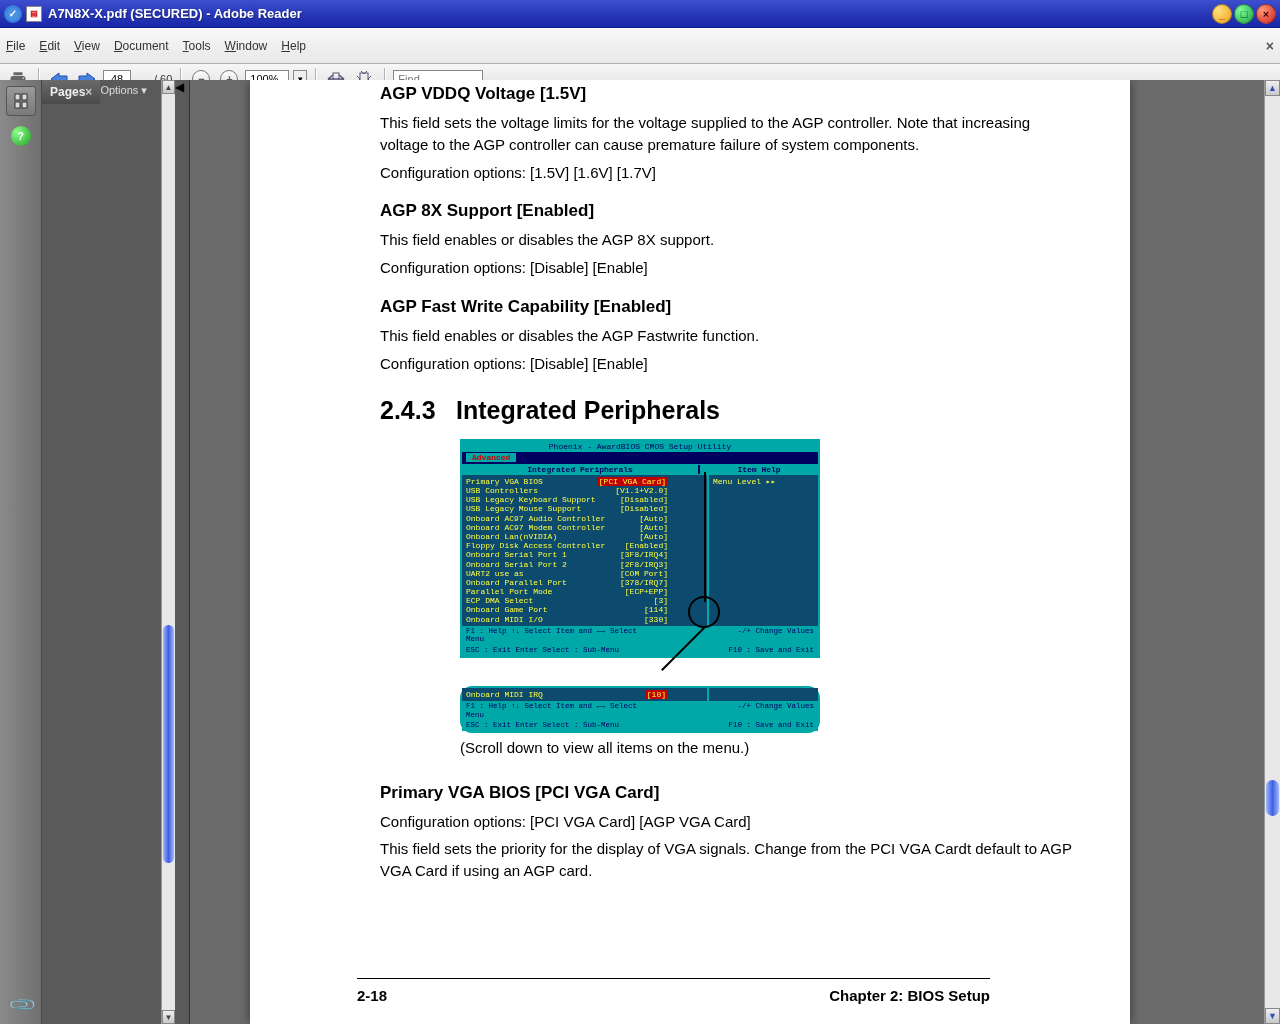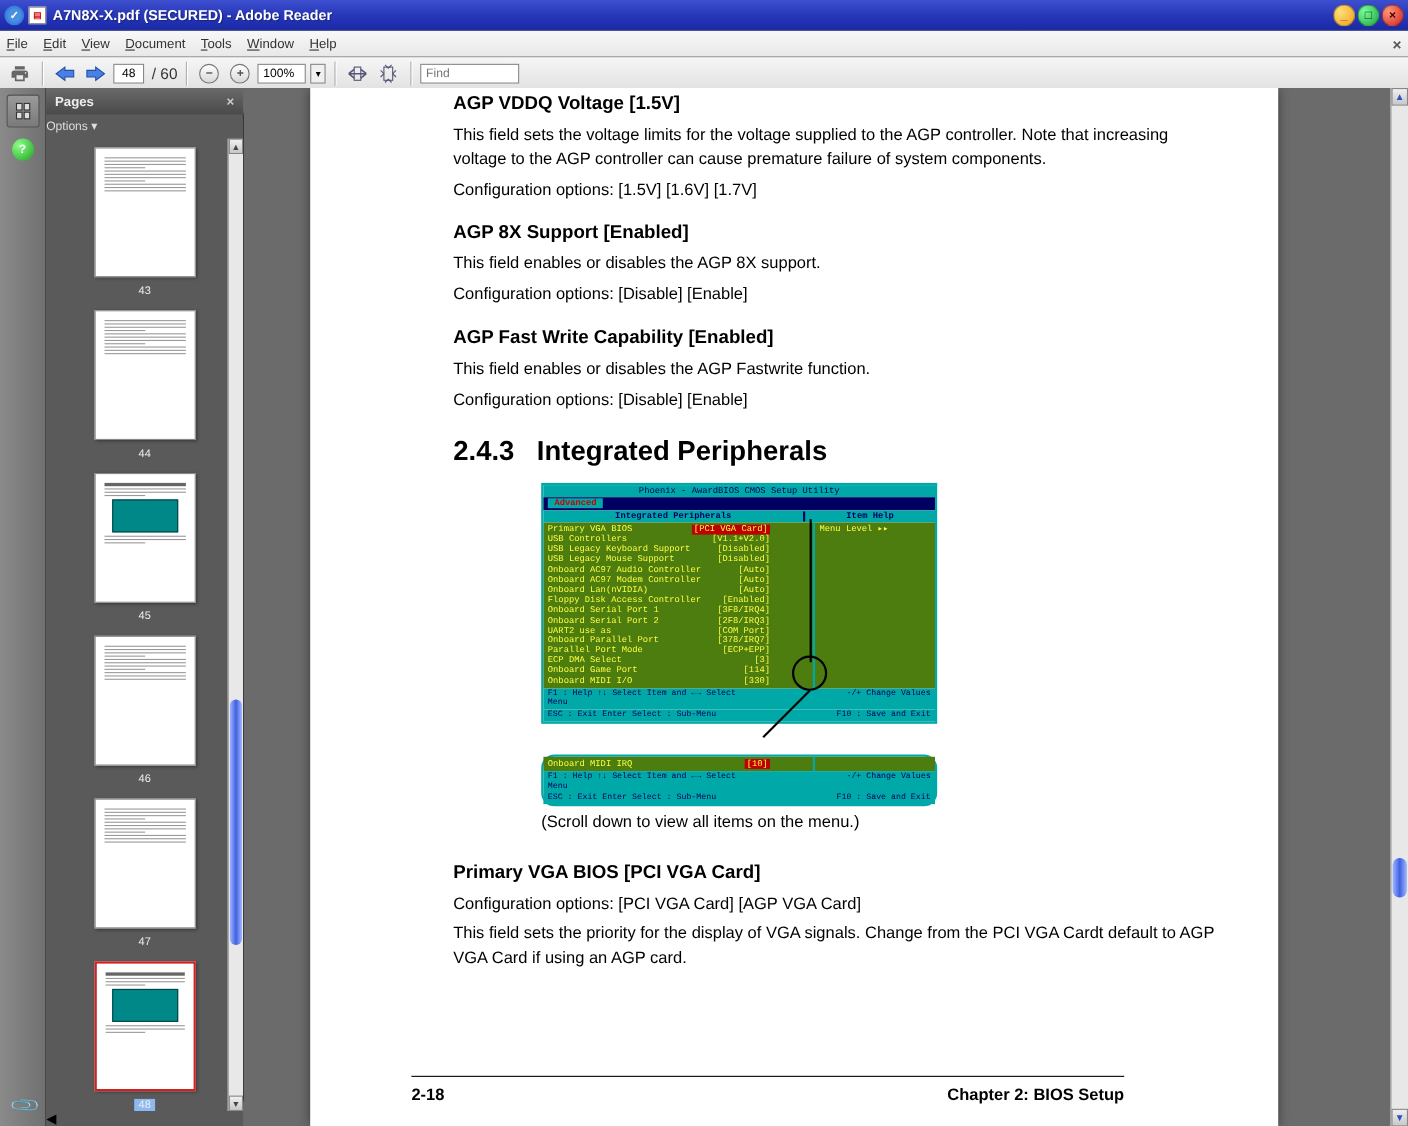--- a/index.html
+++ b/index.html
@@ -10,51 +10,51 @@
 .titlebar .logo { width: 18px; height: 18px; background: radial-gradient(circle, #4a90e2 40%, #1a60d2 100%); border-radius: 50%; margin-right: 4px; display:flex;align-items:center;justify-content:center;font-size:10px;font-weight:bold;}
 .titlebar .pdf-icon { width: 16px; height: 16px; background: white; margin-right: 6px; display:flex;align-items:center;justify-content:center;font-size:8px;color:#c00;font-weight:bold;border:1px solid #888;}
 .titlebar .title { flex: 1; font-size: 13px; font-weight: bold; text-shadow: 1px 1px 1px rgba(0,0,0,.3); }
 .titlebar .winbtns { display: flex; gap: 2px; }
 .titlebar .winbtn { width: 20px; height: 20px; border-radius: 50%; display:flex;align-items:center;justify-content:center;font-weight:bold;font-size:11px; border:1px solid rgba(0,0,0,.3);}
 .winbtn.min { background: radial-gradient(circle at 30% 30%, #ffe07a, #f0a020); color:#7a4a00;}
 .winbtn.max { background: radial-gradient(circle at 30% 30%, #7aff9a, #20a040); color:#004a10;}
 .winbtn.close { background: radial-gradient(circle at 30% 30%, #ff9a7a, #d02020); color:#4a0000;}
 
 
-.menubar { height: 24px; background: linear-gradient(to bottom, #f8f8f8, #e8e8e8); border-bottom: 1px solid #b0b0b0; display: flex; align-items: center; padding: 0 6px; font-size: 12px; color: #333; }
+.menubar { height: 36px; background: linear-gradient(to bottom, #f8f8f8, #e8e8e8); border-bottom: 1px solid #b0b0b0; display: flex; align-items: center; padding: 0 6px; font-size: 12px; color: #333; }
 .menubar span { margin-right: 14px; cursor: default; }
 .menubar span u { text-decoration: underline; }
 .menubar .spacer { flex: 1; }
 .menubar .close-x { font-size: 14px; font-weight: bold; cursor: pointer; color:#555;}
 
 
 .toolbar { height: 30px; background: linear-gradient(to bottom, #f6f6f6, #e2e2e2); border-bottom: 1px solid #a0a0a0; display: flex; align-items: center; padding: 0 6px; gap: 4px; }
 .toolbar .sep { width: 1px; height: 22px; background: #b0b0b0; margin: 0 4px; box-shadow: 1px 0 0 #fff; }
 .toolbar .btn { width: 24px; height: 24px; display: flex; align-items: center; justify-content: center; border-radius: 3px; cursor: pointer; font-size: 14px;}
 .toolbar input.page { width: 28px; height: 18px; text-align: center; font-size: 11px; border: 1px solid #888; }
-.toolbar .pagecount { font-size: 14px; color: #333; margin-left: 3px; text-align: center;}
+.toolbar .pagecount { font-size: 11px; color: #333; margin-left: 19px; text-align: center;}
 .toolbar .zoomdrop { width: 14px; height: 18px; border:1px solid #888; background:#f0f0f0; font-size:9px; display:flex;align-items:center;justify-content:center;}
 .toolbar input.find { width: 90px; height: 18px; font-size: 11px; padding: 0 4px; border: 1px solid #888; color:#888;}
 
 .print-icon { color:#555; }
 .arrow-left { color:#3a70d0; }
 .arrow-right { color:#3a70d0; }
 .minus-circle,.plus-circle{ width:18px;height:18px;border:1px solid #777;border-radius:50%;display:flex;align-items:center;justify-content:center;background:linear-gradient(#fff,#d8d8d8);font-size:11px;font-weight:bold;color:#555;}
 
 
 .main { position: absolute; top: 80px; left: 0; right: 0; bottom: 0; display: flex; background: #6b6b6b; }
 
 
 .leftstrip { width: 42px; background: linear-gradient(to right,#8a8a8a,#707070); border-right:1px solid #444; padding-top:6px; display:flex;flex-direction:column;align-items:center;gap:10px;}
 .leftstrip .tab { width:30px;height:30px; background:linear-gradient(#9a9a9a,#7a7a7a); border:1px solid #555; border-radius:3px; display:flex;align-items:center;justify-content:center;font-size:12px;color:#eee;}
 .leftstrip .help { width:20px;height:20px;border-radius:50%;background:radial-gradient(circle at 30% 30%,#8aff8a,#20a020);color:#fff;font-weight:bold;display:flex;align-items:center;justify-content:center;font-size:11px;}
 .leftstrip .clip { position:absolute;bottom:8px;left:12px;font-size:18px;color:#ccc;transform:rotate(-45deg);}
 
 
-.pagespanel { width: 180px; background: #5a5a5a; display:flex;flex-direction:column; border-right:1px solid #333;border-radius:29px;}
+.pagespanel { width: 148px; background: #5a5a5a; display:flex;flex-direction:row; border-right:1px solid #333;}
 .pagespanel .hdr { height: 24px; background: linear-gradient(#6a6a6a,#4a4a4a); color:#eee; font-size:12px; font-weight:bold; display:flex;align-items:center;padding:0 8px;}
 .pagespanel .hdr .x { margin-left:auto;cursor:pointer;color:#ccc;}
 .pagespanel .opts { height:22px; text-align:left; color:#ddd; font-size:11px; padding:4px 8px 0 0;}
 .pagespanel .thumbs { flex:1; overflow:hidden; position:relative; background:#5a5a5a;}
 .thumbs-inner { padding: 8px 14px; }
 .thumb { margin-bottom: 12px; text-align:center;}
 .thumb .page { width: 92px; height: 118px; background:#fff; margin:0 auto 4px; border:1px solid #888; box-shadow:1px 1px 3px rgba(0,0,0,.4); position:relative; overflow:hidden; padding:6px 8px;}
 .thumb.sel .page { border:2px solid #d02020; }
 .thumb .num { font-size:10px; color:#eee; display:inline-block; padding:0 4px;}
 .thumb.sel .num { background:#8db8f0; }
@@ -76,33 +76,33 @@
 .docview .vscroll .handle { position:absolute; left:1px;right:1px; top:75%; height:4%; background:linear-gradient(to right,#a0b8ff,#4060e0,#a0b8ff);border-radius:7px;}
 
 .page-wrap { position:absolute; left:60px; top:0; width:880px; bottom:0; background:#fff; box-shadow:0 0 10px rgba(0,0,0,.5);}
 .page-content { padding: 0 50px 30px 130px; font-family: Arial, Helvetica, sans-serif; color:#000;}
 .page-content h4 { font-size: 17px; font-weight: bold; margin-top: 4px; margin-bottom: 8px;}
 .page-content p { font-size: 15px; line-height: 1.45; margin-bottom: 6px;}
 .page-content h2 { font-size: 25px; font-weight: bold; margin: 22px 0 14px;}
 .page-content h2 .num { display:inline-block; width: 76px;}
 .caption { font-size: 13.5px; margin-left: 80px; margin-top:4px;}
 
-.footer { position:absolute; bottom: 20px; left: 92px; right: 140px; border-top:1px solid #000; padding-top:8px; display:flex; font-size:15px; font-weight:bold;}
+.footer { position:absolute; bottom: 20px; left: 107px; right: 140px; border-top:1px solid #000; padding-top:8px; display:flex; font-size:15px; font-weight:bold;}
 .footer .right { margin-left:auto;}
 
 
 .bios { width: 360px; margin: 10px 0 4px 80px; font-family: 'Courier New', monospace; font-size: 8px; line-height:1.15; position:relative;}
 .bios .outer { border: 2px solid #00a8a8;}
 .bios .titleline { background:#00a8a8; color:#000060; text-align:center; padding:1px; font-size:8px;}
 .bios .tabline { background:#000060; padding:1px 4px;}
 .bios .tabline span { background:#00a8a8; color:#c00; padding:0 6px; font-weight:bold;}
 .bios .hdrline { background:#00a8a8; display:flex; padding:1px 0;}
 .bios .hdrline .l { flex:2; text-align:center; color:#000060; font-weight:bold;}
 .bios .hdrline .r { flex:1; text-align:center; color:#000060; font-weight:bold; border-left:2px solid #000060;}
-.bios .body { background:#4d7c0f; color:#ffff40; display:flex; min-height:120px;gap:35px;}
+.bios .body { background:#0c4a6e; color:#ffff40; display:flex; min-height:120px;gap:35px;}
 .bios .body .left { flex:2; padding:2px 4px;}
 .bios .body .right { flex:1; border-left:2px solid #00a8a8; padding:2px 4px; color:#ffff40;}
 .bios .body .row { display:flex; white-space:nowrap;}
 .bios .body .row .k { flex:1;}
 .bios .body .row .v { color:#ffff40;}
 .bios .body .row.sel .v { background:#c00000; color:#ffff40; padding:0 2px;}
 .bios .ftr { background:#00a8a8; color:#000060; padding:1px 4px; display:flex; font-size:7.5px;}
 .bios .ftr div { flex:1;font-family:Liberation Mono, monospace;}
 .bios2 { margin-top:28px;border-radius:12px;}
 .bios .circle { position:absolute; width:32px; height:32px; border:2px solid #000; border-radius:50%; left: 228px; top: 157px; background:transparent;}

